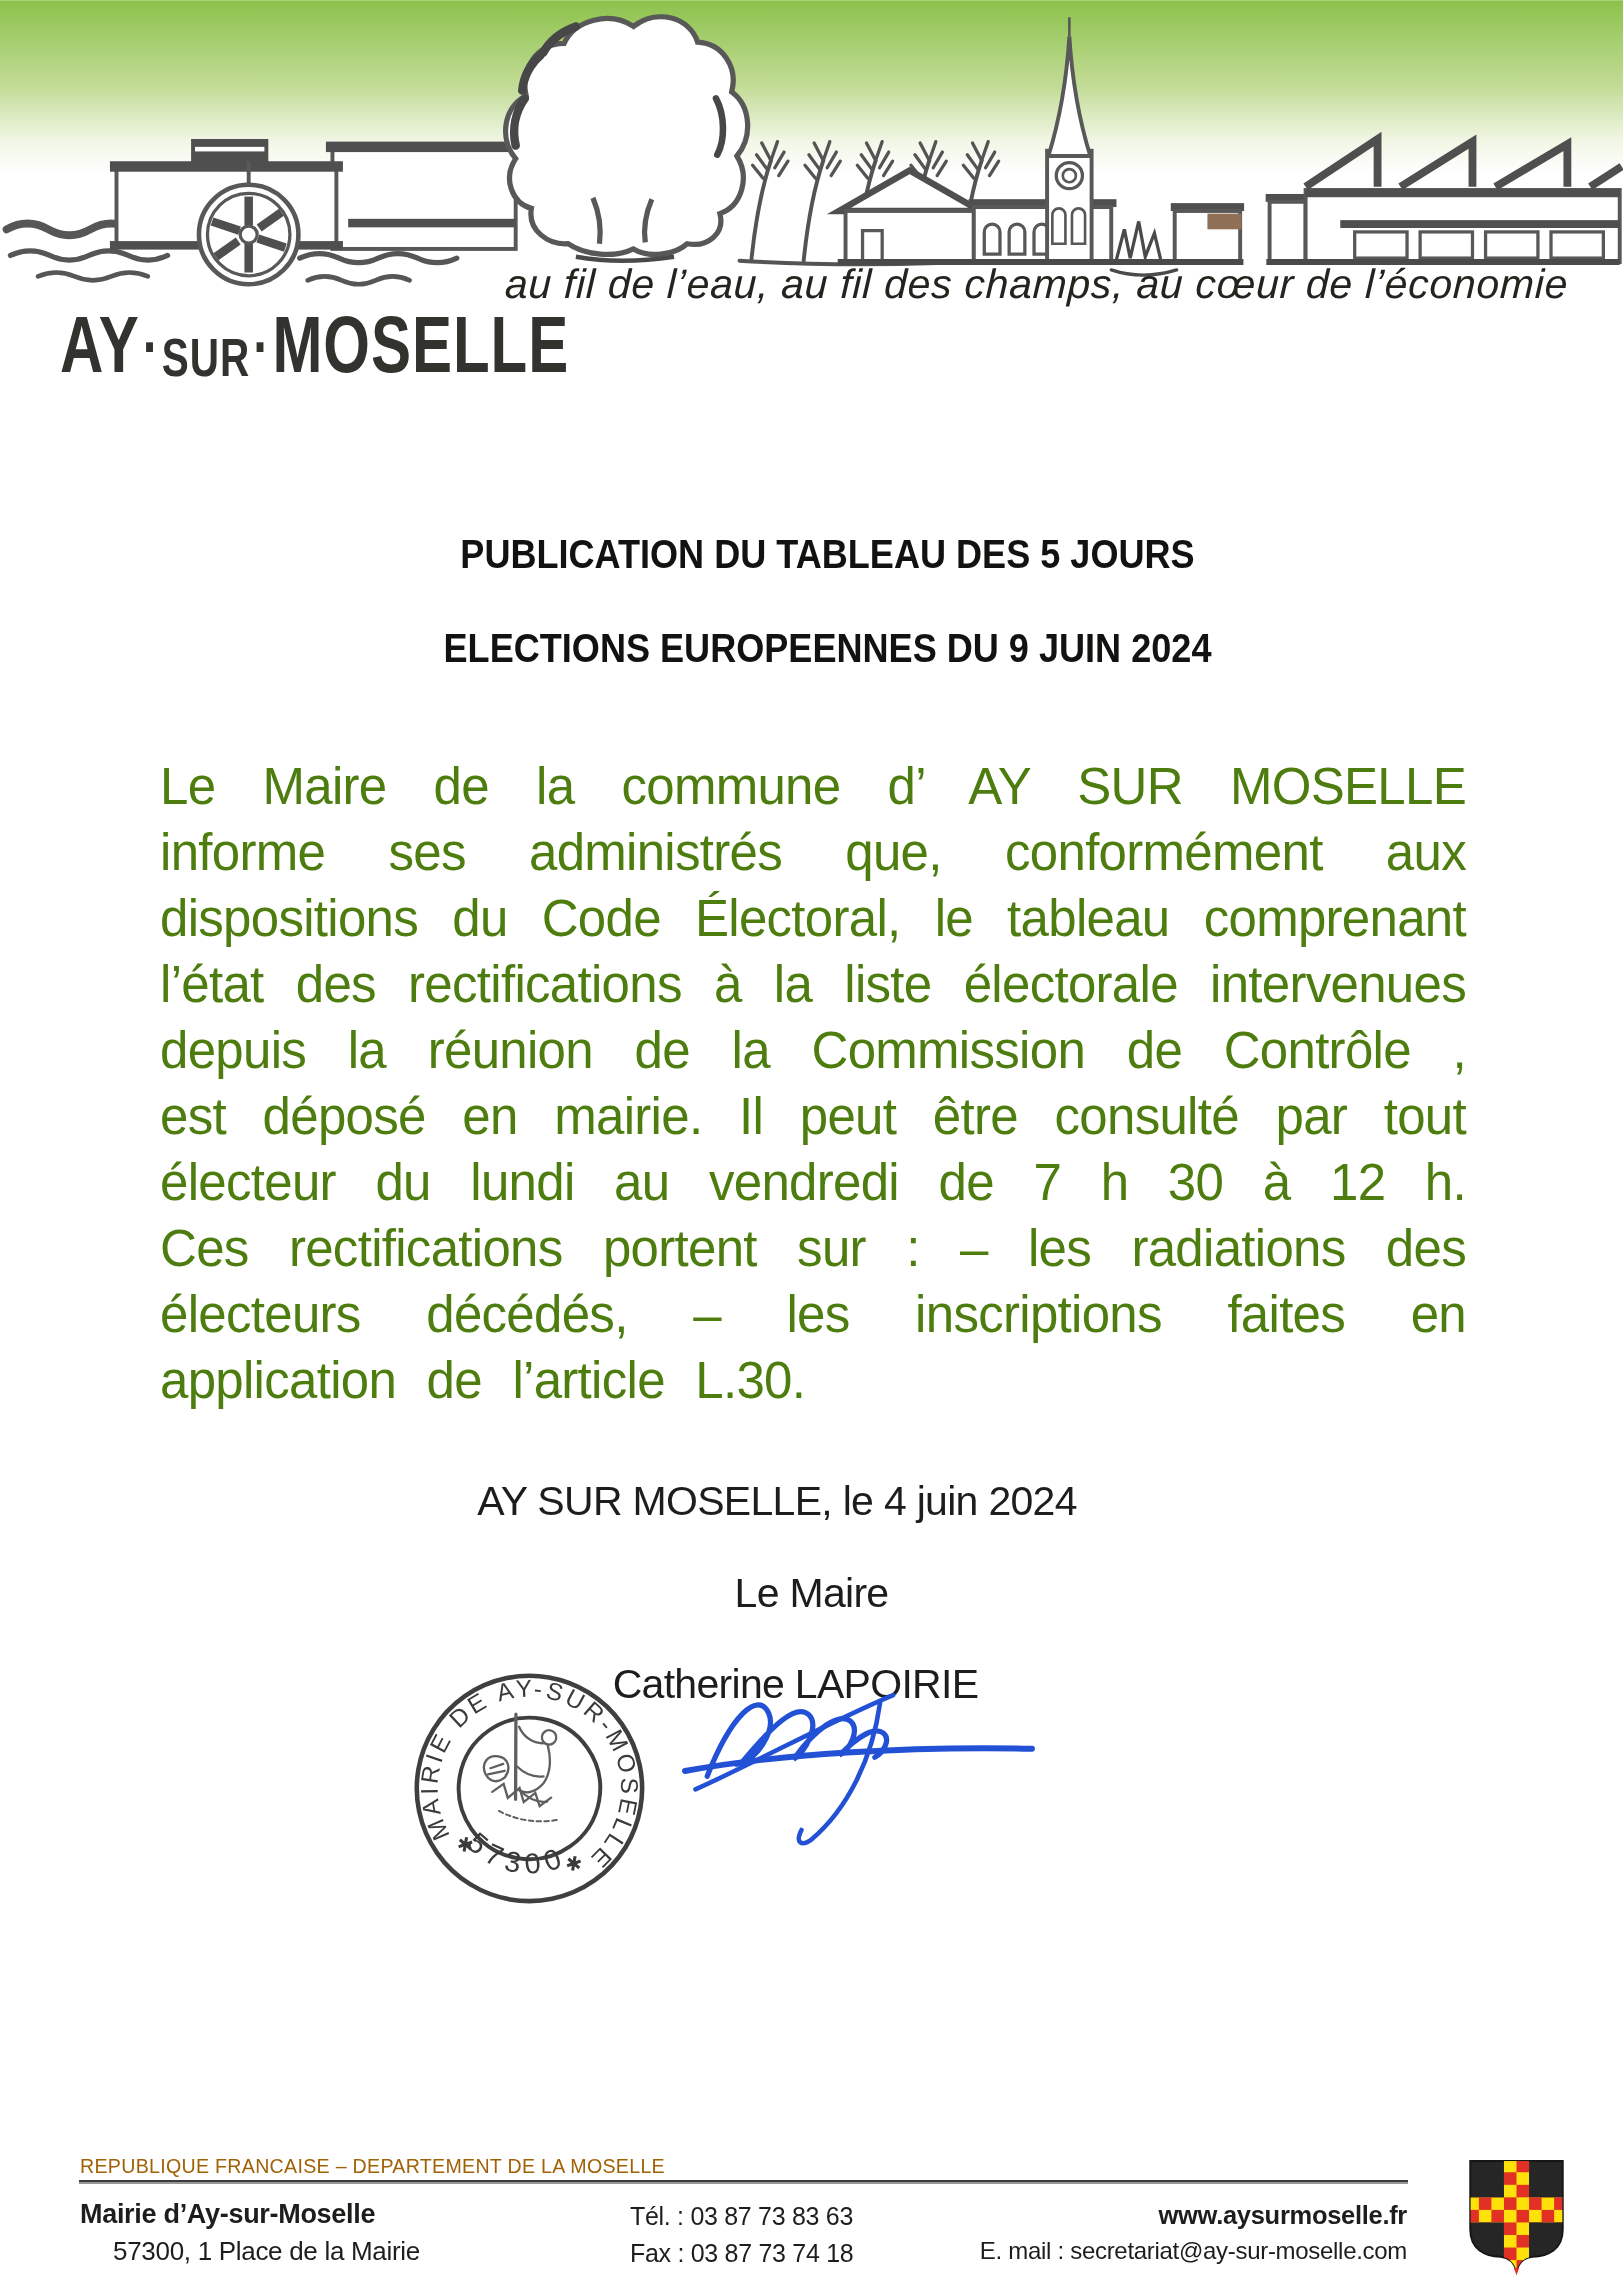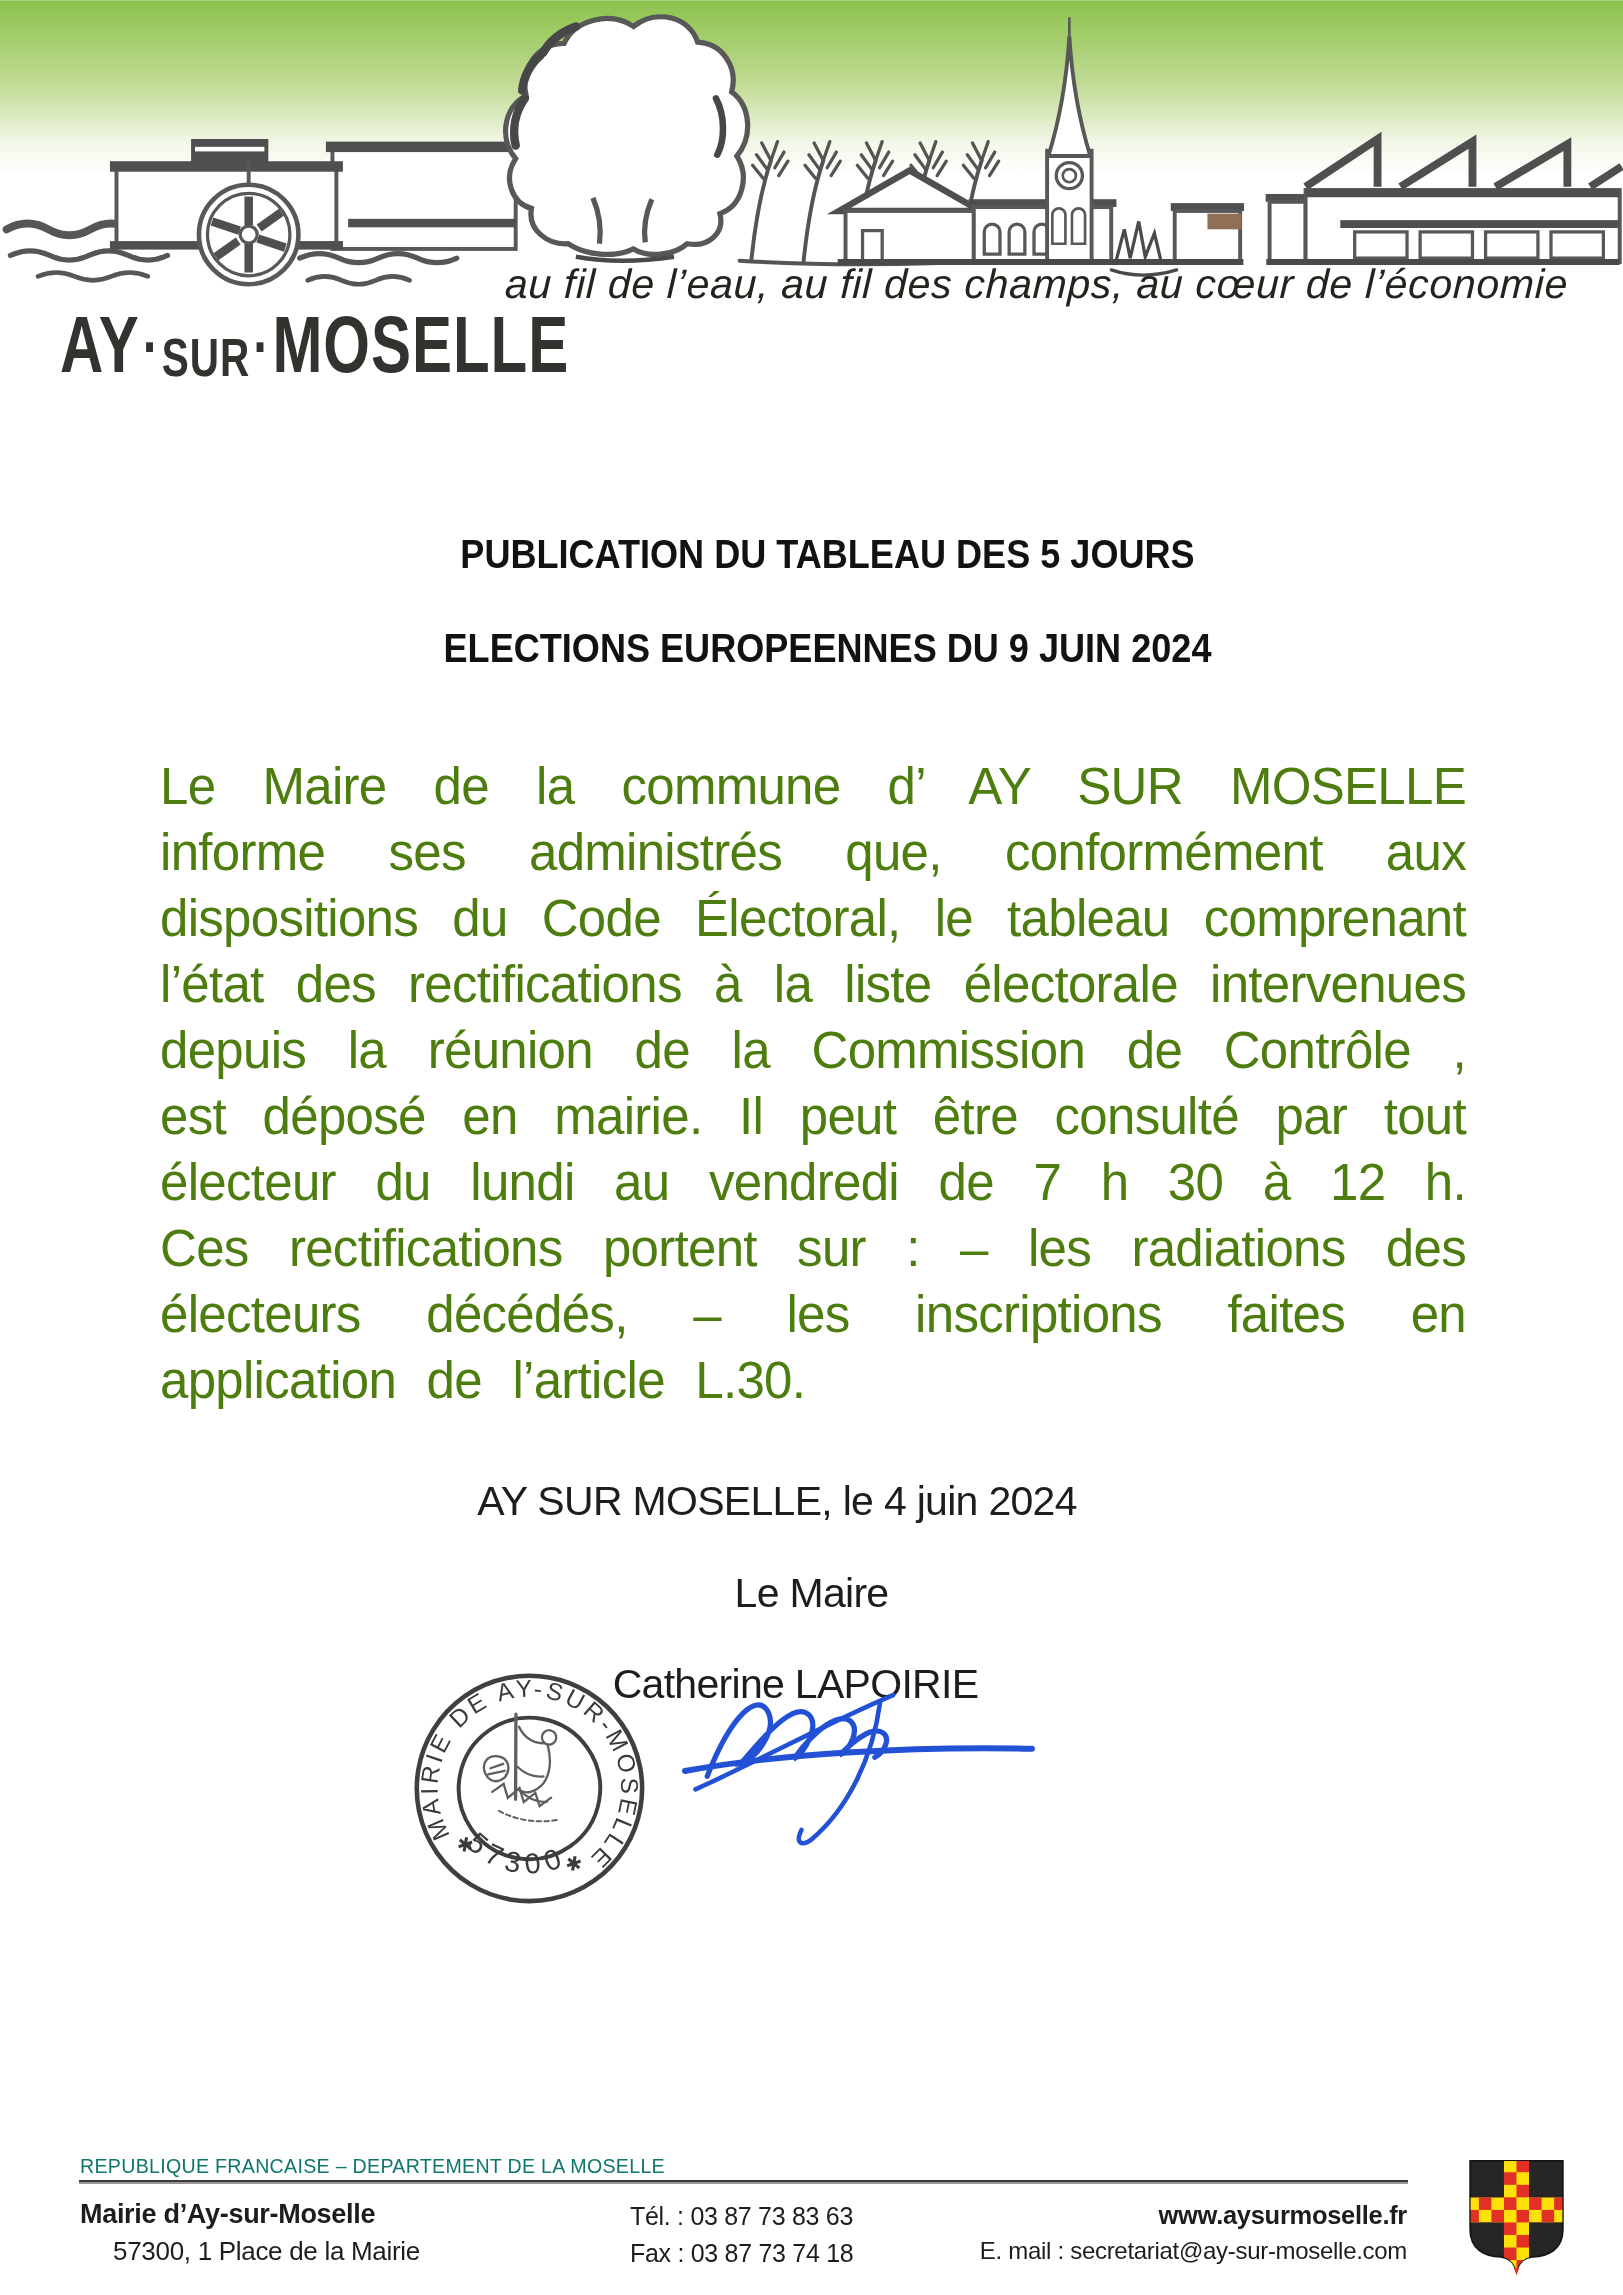--- a/index.html
+++ b/index.html
@@ -46,21 +46,21 @@
 
   .dateline{position:absolute;left:0;top:1478px;width:1554px;text-align:center;font-size:41px;letter-spacing:-0.7px;}
   .role{position:absolute;left:0;top:1570px;width:1623px;text-align:center;font-size:41px;letter-spacing:-0.7px;}
   .signer{position:absolute;left:0;top:1661px;width:1591px;text-align:center;font-size:41px;letter-spacing:-0.7px;}
 
   .stamp{position:absolute;left:405px;top:1664px;}
   .signature{position:absolute;left:673px;top:1661px;}
 
   .footer-small{
     position:absolute;left:80px;top:2155px;
-    font-size:19.6px;letter-spacing:0.3px;color:#0f766e;
+    font-size:19.6px;letter-spacing:0.3px;color:#a16207;
   }
   .footer-rule{
     position:absolute;left:79px;top:2180px;width:1329px;height:3.9px;
     background:linear-gradient(to bottom,#3c3c3c 0 55%,#979797 55% 100%);
   }
   .f-name{position:absolute;left:80px;top:2199px;font-size:27px;font-weight:700;letter-spacing:-0.3px;}
   .f-addr{position:absolute;left:80px;top:2236px;font-size:26px;letter-spacing:-0.3px;margin-left:33px;}
   .f-tel{position:absolute;left:630px;top:2202px;font-size:25px;letter-spacing:-0.3px;}
   .f-fax{position:absolute;left:630px;top:2239px;font-size:25px;letter-spacing:-0.3px;}
   .f-web{position:absolute;right:216px;top:2201px;font-size:25.5px;font-weight:700;text-align:right;letter-spacing:-0.3px;}

